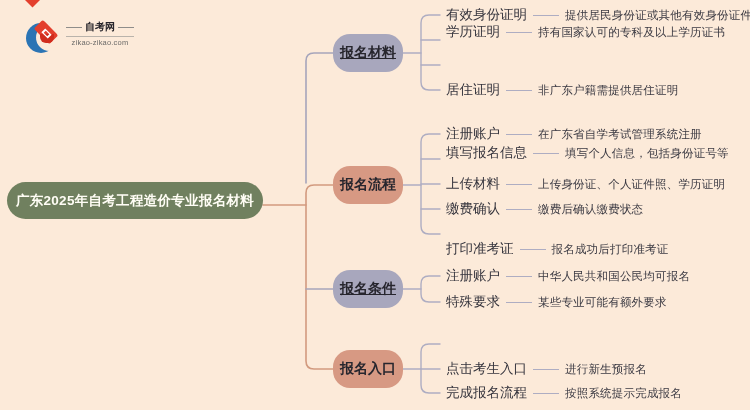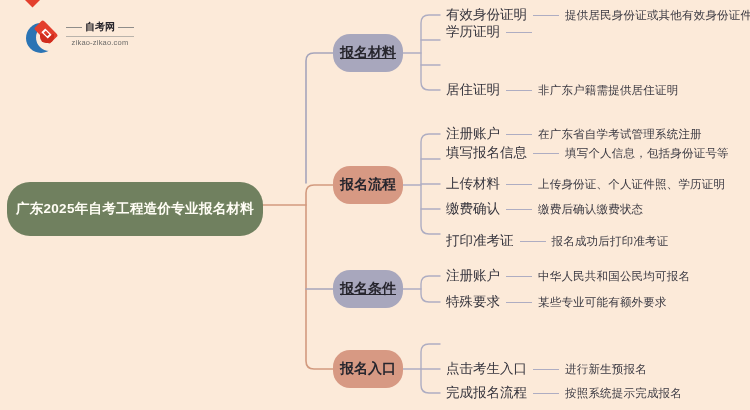--- a/index.html
+++ b/index.html
@@ -22,21 +22,21 @@
   .logo-text { width:68px; margin-left:0px; }
   .name-row { display:flex; align-items:center; }
   .name-row .dash { flex:1; height:1px; background:#8f8d8a; }
   .site-name { font-size:10px; font-weight:bold; color:#26242a; padding:0 3px; white-space:nowrap; }
   .logo-rule { height:1px; background:#b9b3ab; margin:2px 0 1px; }
   .site-url { font-size:7.5px; color:#6b6a68; text-align:center; letter-spacing:.2px; white-space:nowrap; }
   .top-cap-fragment { position:absolute; left:24px; top:-13px; width:17px; height:17px; background:#e33f2d; transform:rotate(45deg); }
 
   
   .root-node {
-    position:absolute; left:7px; top:182px; width:256px; height:54px;
+    position:absolute; left:7px; top:182px; width:256px; height:37px;
     background:#70805f; border-radius:23px;
     display:flex; align-items:center; justify-content:center;
     color:#fffdf5; font-size:13.5px; font-weight:bold; letter-spacing:.3px;
     white-space:nowrap;
   }
 
   
   .branch {
     position:absolute; left:333px; width:70px; height:38px; border-radius:17px;
     display:flex; align-items:center; justify-content:center;
@@ -126,20 +126,21 @@
   <div id="branch-3" class="branch salmon">报名入口</div>
 
   <div class="row" style="top:6px">
     <span class="item-label">有效身份证明</span>
     <span class="item-line"></span>
     <span class="item-desc">提供居民身份证或其他有效身份证件</span>
   </div>
   <div class="row" style="top:23px">
     <span class="item-label">学历证明</span>
     <span class="item-line"></span>
+    <span class="item-desc">持有国家认可的专科及以上学历证书</span>
   </div>
   <div class="row" style="top:81px">
     <span class="item-label">居住证明</span>
     <span class="item-line"></span>
     <span class="item-desc">非广东户籍需提供居住证明</span>
   </div>
 
   <div class="row" style="top:125px">
     <span class="item-label">注册账户</span>
     <span class="item-line"></span>
@@ -153,21 +154,21 @@
   <div class="row" style="top:175px">
     <span class="item-label">上传材料</span>
     <span class="item-line"></span>
     <span class="item-desc">上传身份证、个人证件照、学历证明</span>
   </div>
   <div class="row" style="top:200px">
     <span class="item-label">缴费确认</span>
     <span class="item-line"></span>
     <span class="item-desc">缴费后确认缴费状态</span>
   </div>
-  <div class="row" style="top:232px">
+  <div class="row" style="top:240px">
     <span class="item-label">打印准考证</span>
     <span class="item-line"></span>
     <span class="item-desc">报名成功后打印准考证</span>
   </div>
 
   <div class="row" style="top:267px">
     <span class="item-label">注册账户</span>
     <span class="item-line"></span>
     <span class="item-desc">中华人民共和国公民均可报名</span>
   </div>

